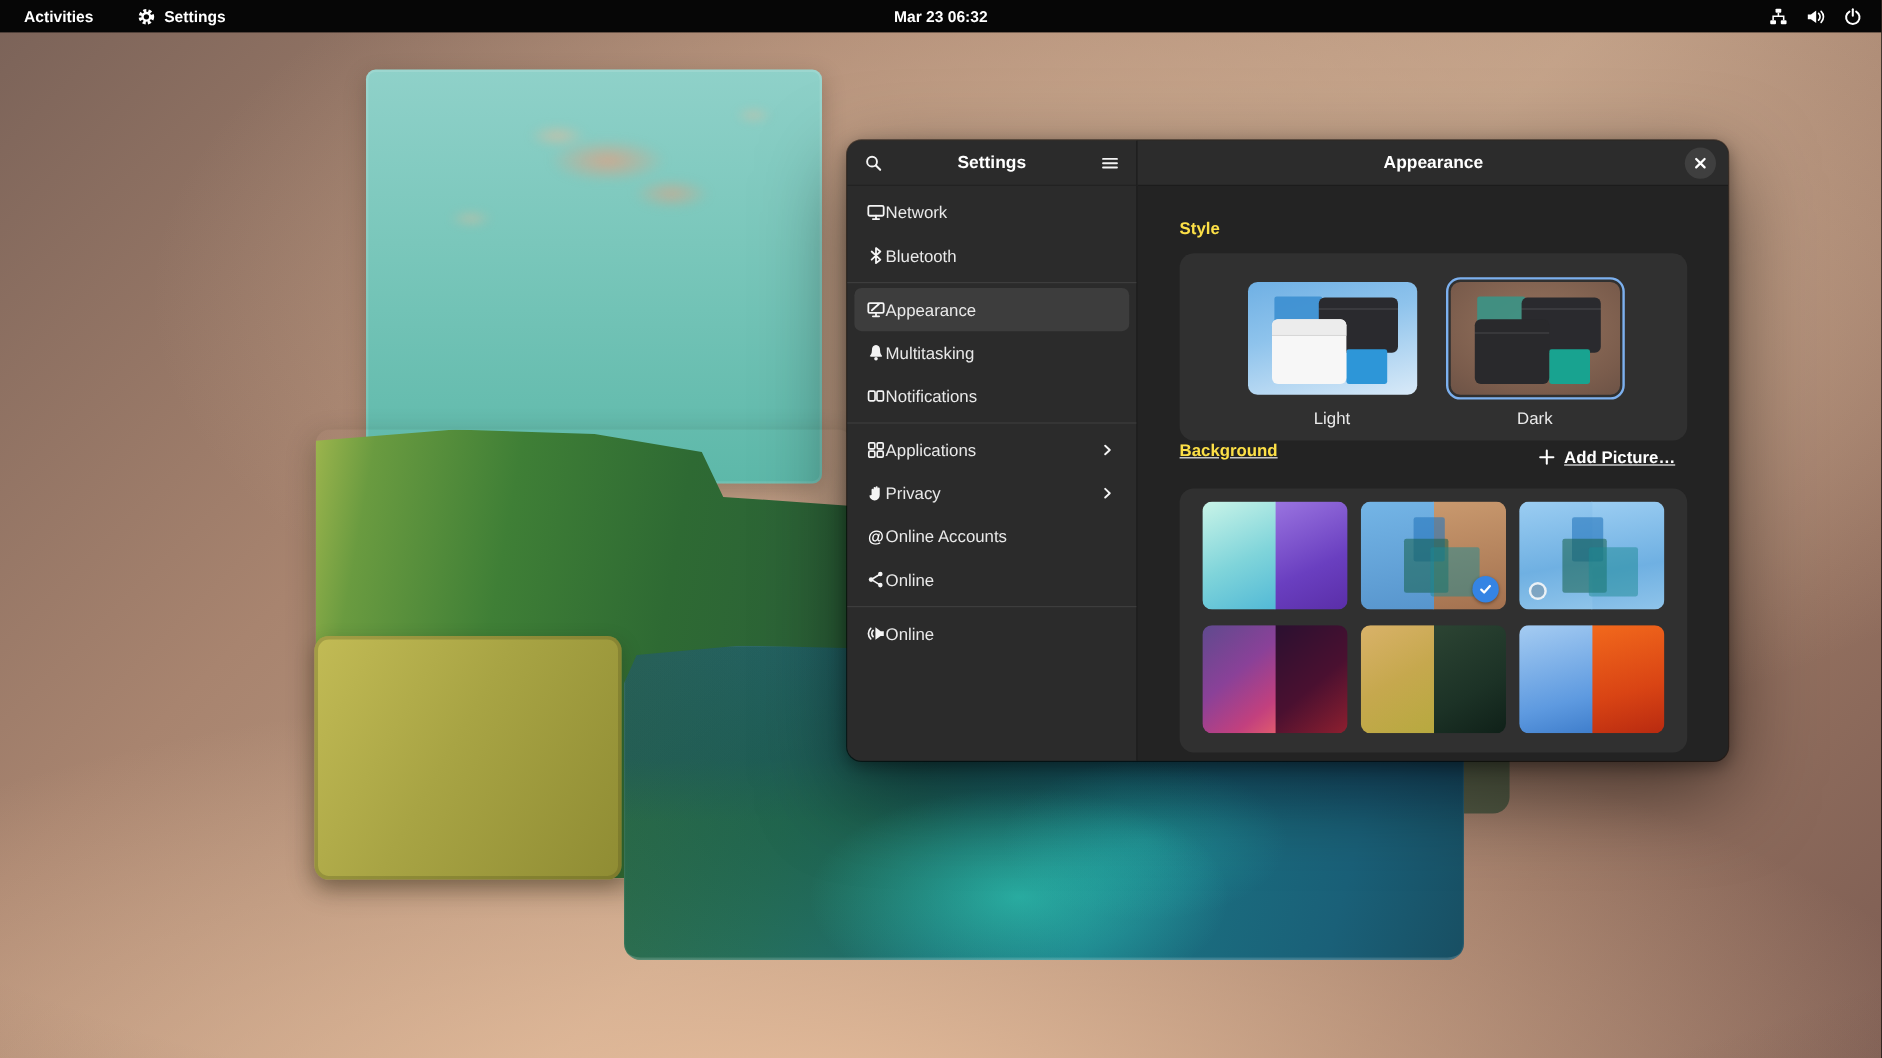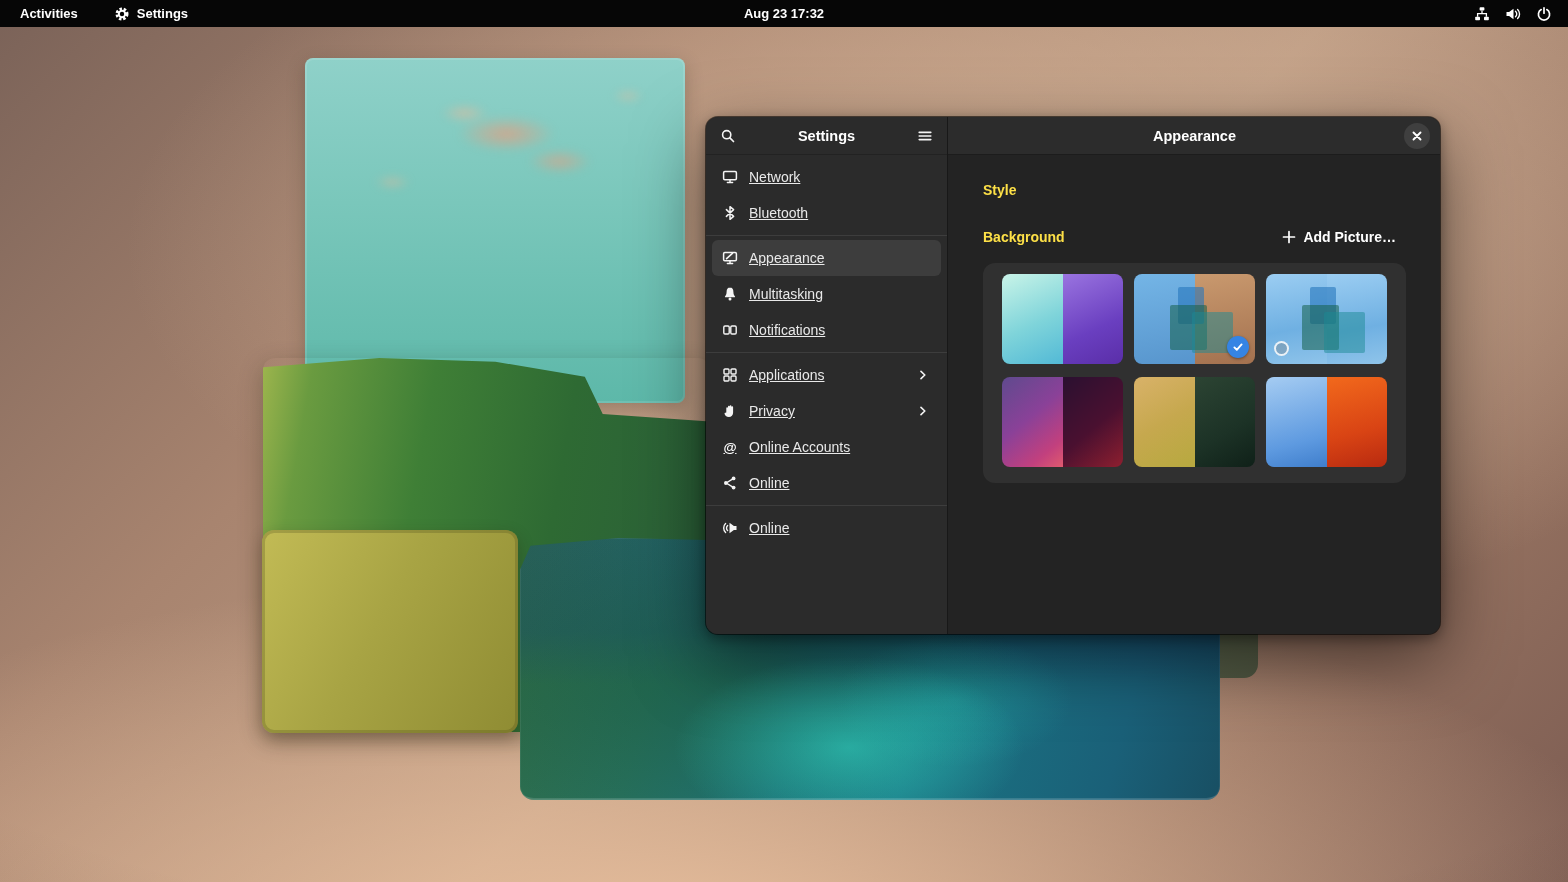--- a/index.html
+++ b/index.html
@@ -68,21 +68,21 @@
 
   .sidebar { width:242px; flex:none; background:#2b2b2b;
     border-right:1px solid #181818; display:flex; flex-direction:column; }
   .sb-header { height:38px; flex:none; display:flex; align-items:center;
     padding:0 7px; border-bottom:1px solid #222; }
   .icon-btn { width:30px; height:30px; border-radius:6px; display:flex;
     align-items:center; justify-content:center; }
   .sb-title { flex:1; text-align:center; font-size:14.5px; font-weight:700; color:#fff; }
   .sb-nav { padding:4px 6px; }
   .sb-row { height:36px; border-radius:6px; display:flex; align-items:center;
-    gap:11px; padding:0 10px; font-size:14px; color:#e9e9e9;text-decoration:underline; }
+    padding:0 10px; font-size:14px; color:#e9e9e9; }
   .sb-row.selected { background:#3d3d3d; }
   .sb-sep { height:1px; background:#3d3d3d; margin:4px -6px; }
   .chev { margin-left:auto; opacity:.85; }
   .si { width:16px; height:16px; flex:none; opacity:.95; }
   .at-glyph { width:16px; text-align:center; font-size:13.5px; font-weight:700;
     color:#fff; flex:none; }
 
   .main { flex:1; display:flex; flex-direction:column; background:#232323; }
   .main-header { height:38px; flex:none; position:relative; display:flex;
     align-items:center; justify-content:center; background:#2c2c2c;
@@ -115,21 +115,21 @@
   .dark  .mf-front { background:#18a390; }
   .mw-front { position:absolute; left:20px; bottom:9px; width:62px; height:54px; border-radius:5px; }
   .light .mw-front { background:#f7f7f7; }
   .light .mw-front::after { content:""; position:absolute; left:0; right:0; top:0; height:13px;
     background:#ececec; border-bottom:1px solid #d7d7d7; border-radius:5px 5px 0 0; }
   .dark .mw-front { background:#29292c; }
   .dark .mw-front::after { content:""; position:absolute; left:0; right:0; top:11px;
     border-top:1px solid rgba(255,255,255,.15); }
   .opt-label { font-size:14px; color:#eaeaea; }
 
-  .bg-row { margin-top:25px; display:flex; align-items:center; justify-content:space-between; }
+  .bg-row { display:flex; justify-content:space-between;text-decoration:underline; }
   .add-btn { display:flex; align-items:center; gap:7px; font-size:14px; font-weight:700;
     color:#fff; padding:6px 10px; border-radius:6px; }
   .grid-card { margin-top:12px; background:#303030; border-radius:12px; height:220px;
     padding:11px 19px; display:grid; grid-template-columns:repeat(3,121px);
     grid-auto-rows:90px; gap:13px 11px; }
   .thumb { width:121px; height:90px; border-radius:8px; position:relative; overflow:hidden;
     background-repeat:no-repeat; background-size:50.5% 100%,50.5% 100%;
     background-position:0 0,100% 0; }
   .t1 { background-image:linear-gradient(155deg,#c9f4e8 0%,#7fd4da 55%,#52b9d6 100%),
         linear-gradient(155deg,#9a74e0 0%,#6a3fc0 60%,#5a2ea8 100%); }
@@ -172,21 +172,21 @@
         <span>Activities</span>
       </div>
       <div class="tb-item">
         <svg class="tb-ic" viewBox="0 0 16 16">
           <circle cx="8" cy="8" r="5" fill="none" stroke="#fff" stroke-width="3" stroke-dasharray="2.4 1.7"></circle>
           <circle cx="8" cy="8" r="3.2" fill="none" stroke="#fff" stroke-width="2"></circle>
         </svg>
         <span>Settings</span>
       </div>
     </div>
-    <div class="tb-clock">Aug 23 17:32</div>
+    <div class="tb-clock">Mar 23 06:32</div>
     <div class="tb-right">
       <svg class="tb-ic" viewBox="0 0 16 16">
         <rect x="5.6" y="1.2" width="4.8" height="3.4" rx="0.8" fill="#fff"></rect>
         <rect x="1.2" y="10.8" width="4.8" height="3.4" rx="0.8" fill="#fff"></rect>
         <rect x="10" y="10.8" width="4.8" height="3.4" rx="0.8" fill="#fff"></rect>
         <path d="M8 4.6v3M3.6 10.8V7.6h8.8v3.2" fill="none" stroke="#fff" stroke-width="1.3"></path>
       </svg>
       <svg class="tb-ic" viewBox="0 0 16 16">
         <path d="M1.5 6h2.6L8.5 2.8v10.4L4.1 10H1.5z" fill="#fff"></path>
         <path d="M10.5 5.2a3.8 3.8 0 0 1 0 5.6M12.6 3.4a6.4 6.4 0 0 1 0 9.2" fill="none" stroke="#fff" stroke-width="1.4" stroke-linecap="round"></path>
@@ -305,20 +305,44 @@
         <div class="close-btn">
           <svg width="12" height="12" viewBox="0 0 12 12">
             <path d="M2.5 2.5l7 7M9.5 2.5l-7 7" stroke="#fff" stroke-width="1.9" stroke-linecap="round"></path>
           </svg>
         </div>
       </div>
 
       <div class="content">
 
         <div class="sec-label">Style</div>
+        <div class="style-card">
+          <div class="style-opt">
+            <div class="tile-wrap">
+              <div class="tile light">
+                <div class="mf-back"></div>
+                <div class="mw-back"></div>
+                <div class="mf-front"></div>
+                <div class="mw-front"></div>
+              </div>
+            </div>
+            <div class="opt-label">Light</div>
+          </div>
+          <div class="style-opt">
+            <div class="tile-wrap selected">
+              <div class="tile dark">
+                <div class="mf-back"></div>
+                <div class="mw-back"></div>
+                <div class="mf-front"></div>
+                <div class="mw-front"></div>
+              </div>
+            </div>
+            <div class="opt-label">Dark</div>
+          </div>
+        </div>
 
         <div class="bg-row">
           <div class="sec-label">Background</div>
           <div class="add-btn">
             <svg width="14" height="14" viewBox="0 0 14 14">
               <path d="M7 1.5v11M1.5 7h11" stroke="#fff" stroke-width="1.7" stroke-linecap="round"></path>
             </svg>
             <span>Add Picture…</span>
           </div>
         </div>

